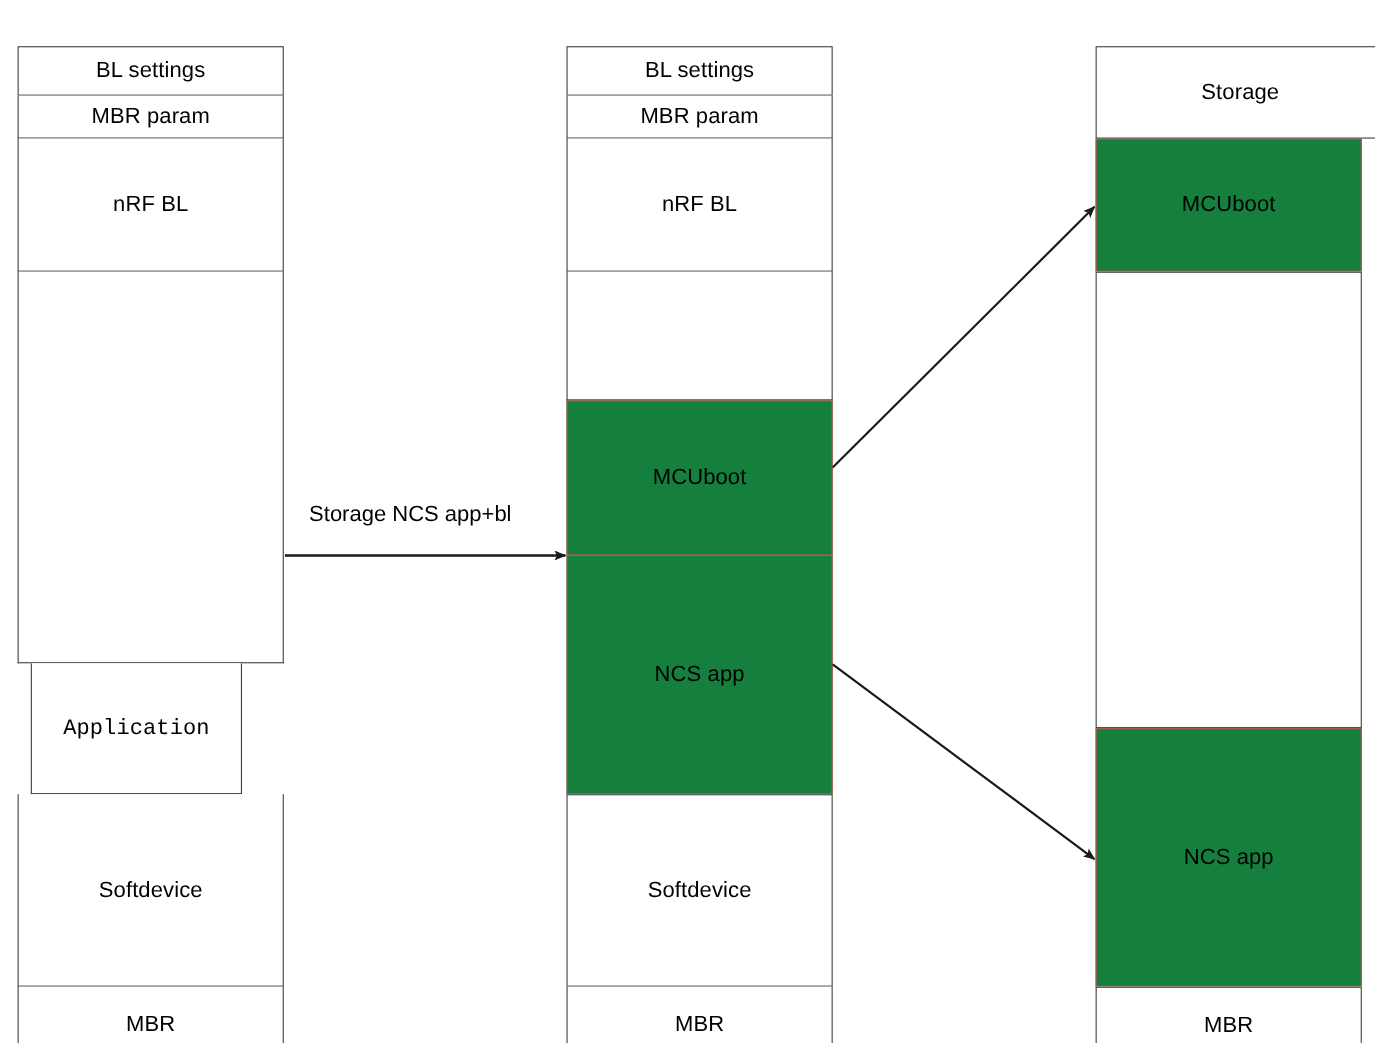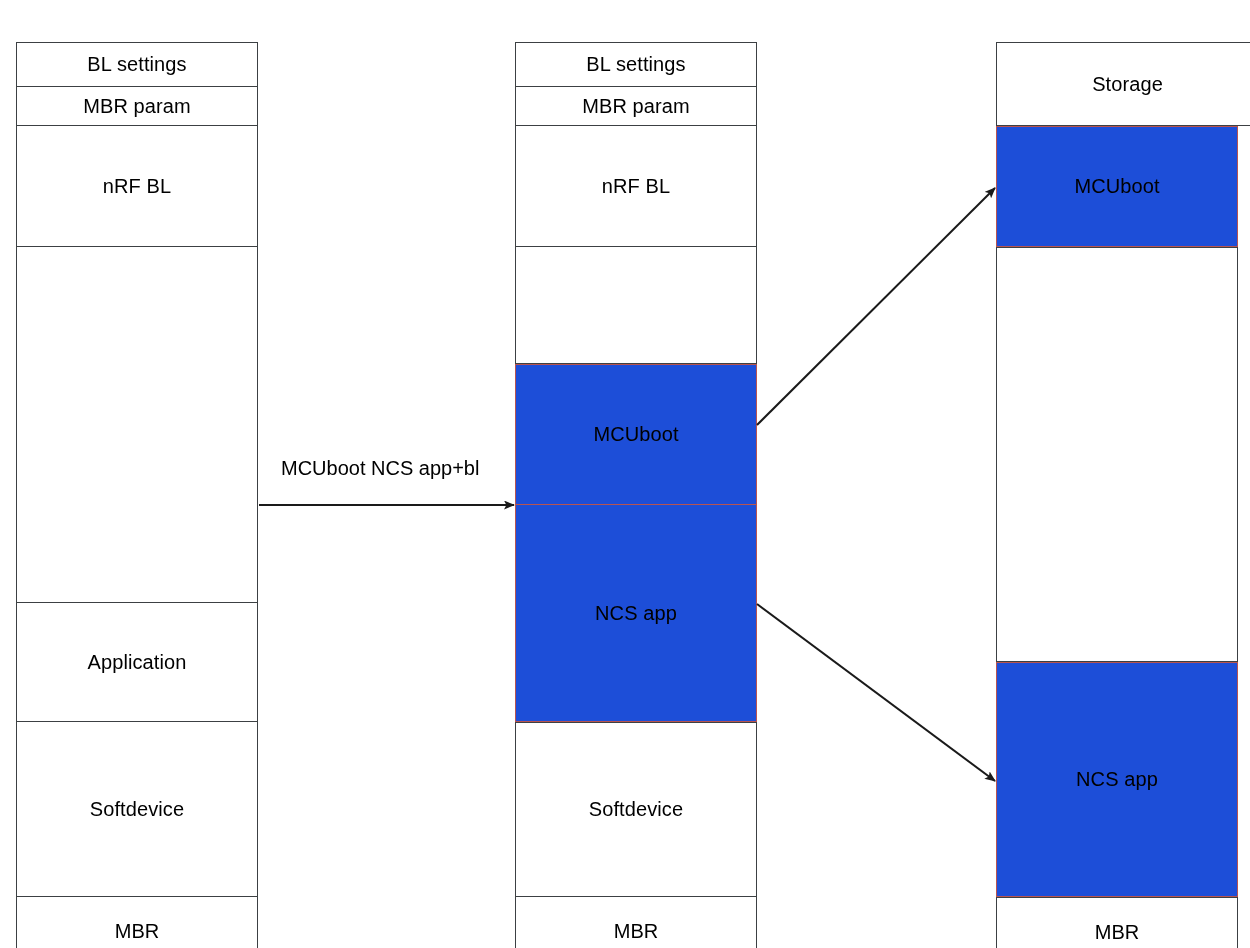--- a/index.html
+++ b/index.html
@@ -30,21 +30,21 @@
     justify-content: center;
     text-align: center;
     font-size: 20px;
     line-height: 1.15;
     letter-spacing: 0.1px;
     color: #000000;
     background: #ffffff;
     border: 1.6px solid #3c4043;
   }
   .seg.pink {
-    background: #1d4ed8;
+    background: #15803d;
     border: 1.6px solid #b85450;
     text-align: right;
   }
   
   .seg.joined-top {
     border-top: none;
   }
   .arrow-label {
     position: absolute;
     font-size: 20px;
@@ -63,21 +63,21 @@
 </head>
 <body>
 
 <div id="canvas">
 
   <div class="col">
     <div class="seg" style="left:16px; top:10px; width:242px; height:45px;">BL settings</div>
     <div class="seg joined-top" style="left:16px; top:55px; width:242px; height:39px;">MBR param</div>
     <div class="seg joined-top" style="left:16px; top:94px; width:242px; height:121px;">nRF BL</div>
     <div class="seg joined-top" style="left:16px; top:215px; width:242px; height:356px;"></div>
-    <div class="seg joined-top" style="left:16px; top:571px; width:242px; height:119px;">Application</div>
+    <div class="seg joined-top" style="left:28px; top:571px; width:192px; height:119px;font-family:Liberation Mono, monospace;">Application</div>
     <div class="seg joined-top" style="left:16px; top:690px; width:242px; height:175px;">Softdevice</div>
     <div class="seg joined-top" style="left:16px; top:865px; width:242px; height:70px;">MBR</div>
   </div>
 
   <div class="col">
     <div class="seg" style="left:515px; top:10px; width:242px; height:45px;">BL settings</div>
     <div class="seg joined-top" style="left:515px; top:55px; width:242px; height:39px;">MBR param</div>
     <div class="seg joined-top" style="left:515px; top:94px; width:242px; height:121px;">nRF BL</div>
     <div class="seg joined-top" style="left:515px; top:215px; width:242px; height:117px;"></div>
     <div class="seg pink" style="left:515px; top:332px; width:242px; height:141px;">MCUboot</div>
@@ -101,15 +101,15 @@
       </marker>
     </defs>
 
     <line x1="259" y1="473" x2="514" y2="473" stroke="#1a1a1a" stroke-width="2.2" marker-end="url(#ah)"></line>
 
     <line x1="757" y1="393" x2="995" y2="156" stroke="#1a1a1a" stroke-width="2.0" marker-end="url(#ah)"></line>
 
     <line x1="757" y1="572" x2="995" y2="749" stroke="#1a1a1a" stroke-width="2.0" marker-end="url(#ah)"></line>
   </svg>
 
-  <div class="arrow-label" style="left:281px; top:425px;">MCUboot NCS app+bl</div>
+  <div class="arrow-label" style="left:281px; top:425px;">Storage NCS app+bl</div>
 
 </div>
 
 </body></html>

